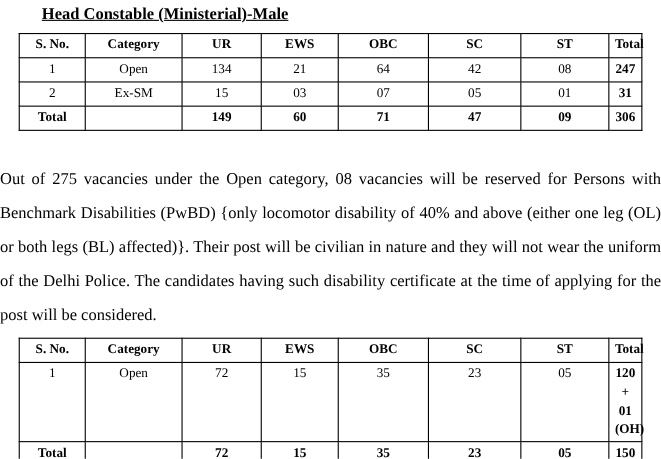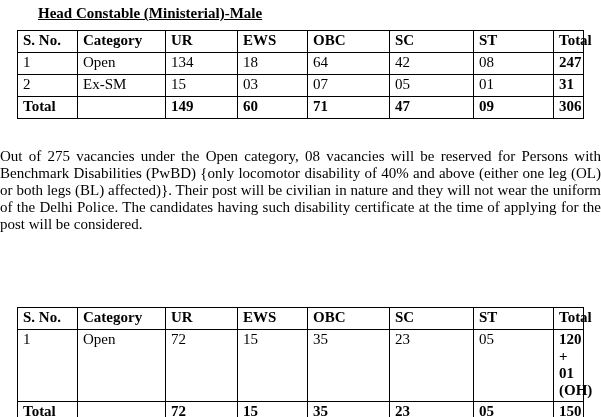--- a/index.html
+++ b/index.html
@@ -37,21 +37,22 @@
   }
   #title-female {
     position: absolute;
     left: 38px;
     top: 281px;
   }
   table.vac {
     position: absolute;
     border-collapse: collapse;
     table-layout: fixed;
-    font-size: 15px;
+    font-size: 12px;
+    text-align: center;
   }
   table.vac td {
     border: 1px solid #000000;
     padding: 1px 5px 2px 5px;
     vertical-align: top;
     line-height: 17px;
     height: 18px;
   }
   td.bold {
     font-weight: bold;
@@ -65,21 +66,21 @@
     left: 17px;
     top: 307px;
     width: 566px;
   }
   .para {
     position: absolute;
     left: 0px;
     top: 148px;
     width: 601px;
     font-size: 15px;
-    line-height: 17px;
+    line-height: 31px;
     text-align: justify;
     text-justify: inter-word;
   }
   .para p {
     margin: 0;
     padding: 0;
   }
 </style>
 </head>
 <body>
@@ -107,21 +108,21 @@
         <td class="bold">EWS</td>
         <td class="bold">OBC</td>
         <td class="bold">SC</td>
         <td class="bold">ST</td>
         <td class="bold">Total</td>
       </tr>
       <tr>
         <td>1</td>
         <td>Open</td>
         <td>134</td>
-        <td>18</td>
+        <td>21</td>
         <td>64</td>
         <td>42</td>
         <td>08</td>
         <td class="bold">247</td>
       </tr>
       <tr>
         <td>2</td>
         <td>Ex-SM</td>
         <td>15</td>
         <td>03</td>

